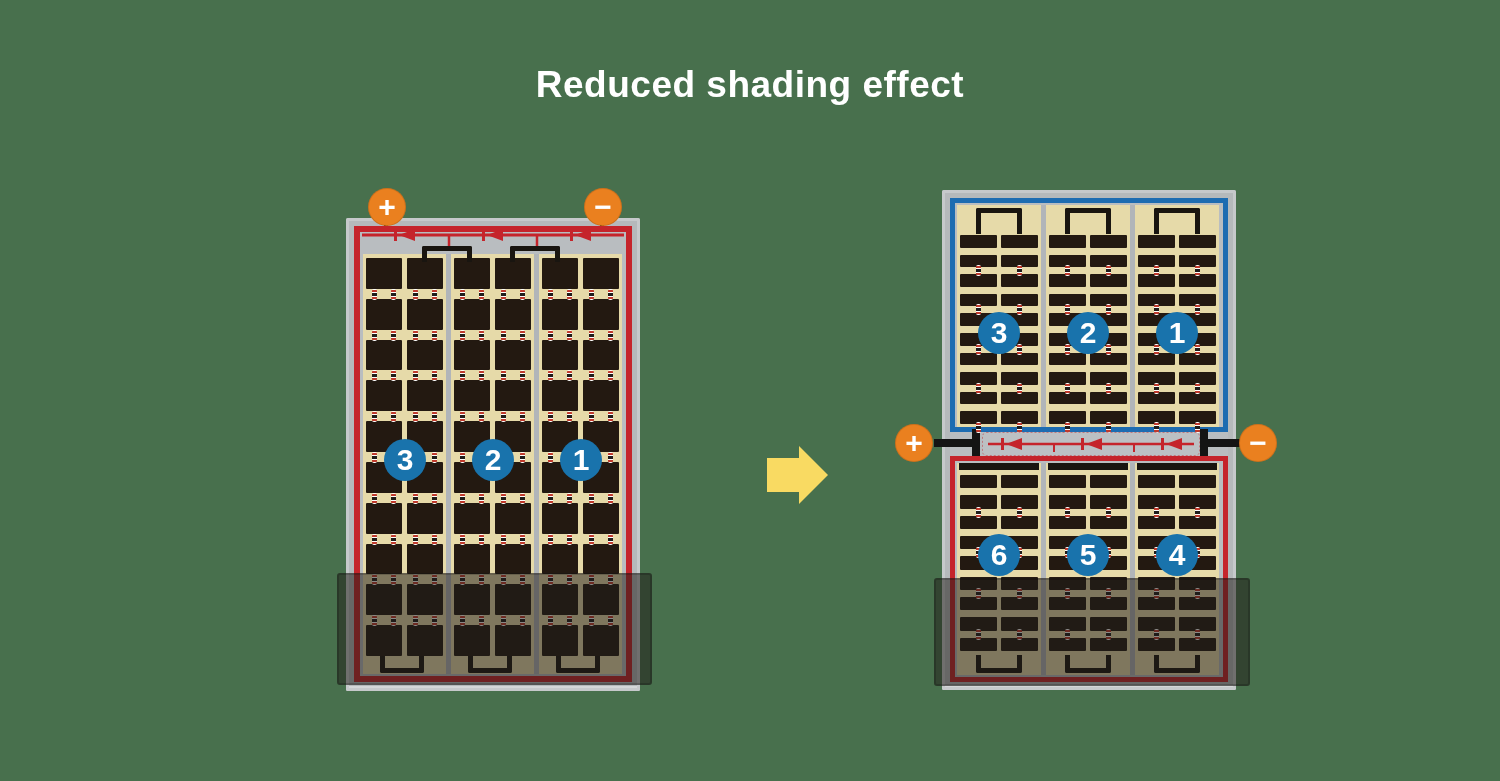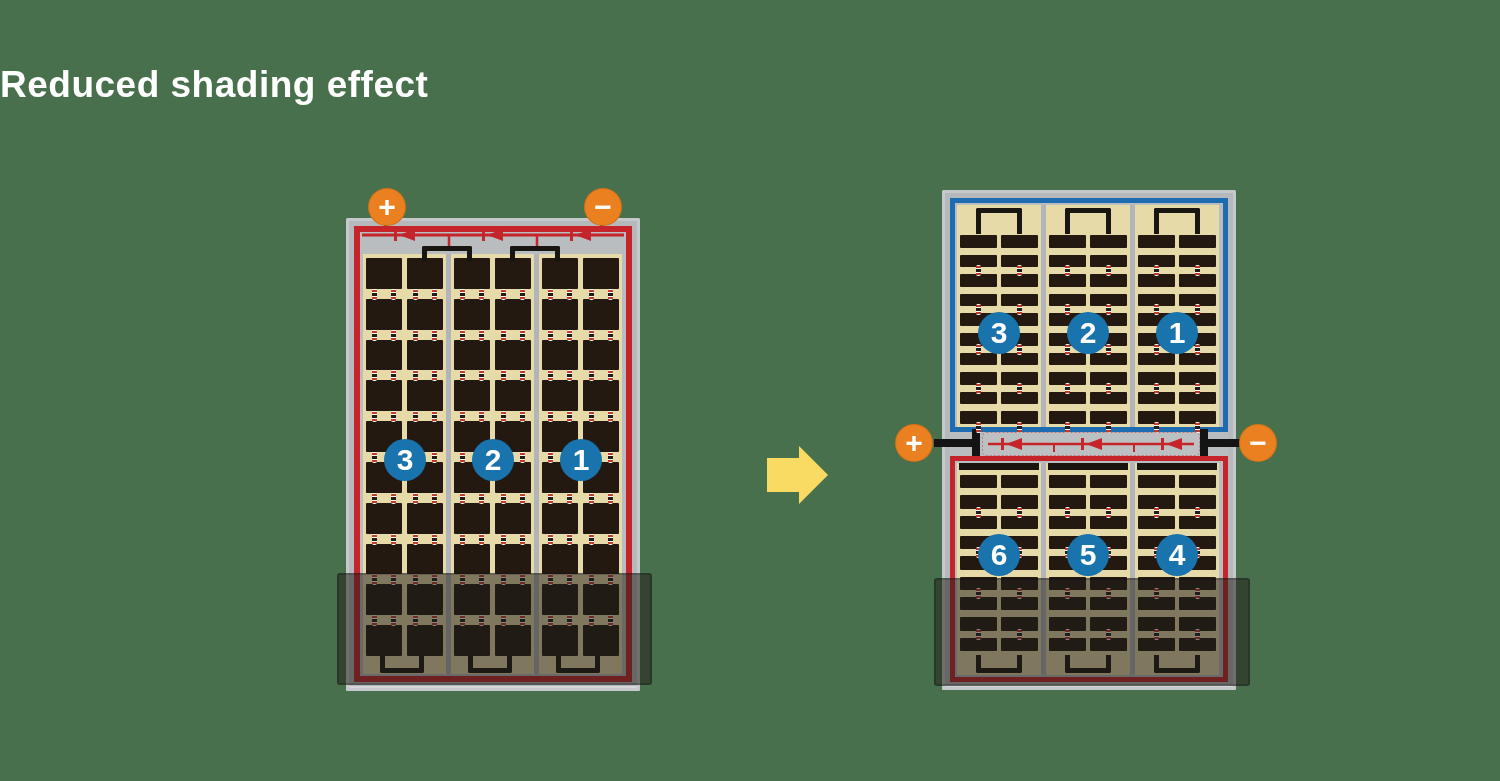--- a/index.html
+++ b/index.html
@@ -1,18 +1,18 @@
 <!DOCTYPE html>
 <html style="--background: #48704d; --title_text: #ffffff; --panel_frame: #b5b9bb; --red_outline: #c5242b; --blue_outline: #1d6cb1; --cell_dark: #231911; --cell_field_tan: #e6daa9; --terminal_orange: #ea801f; --number_circle_blue: #1973ac; --arrow_yellow: #f9da62; --shade_overlay: rgba(33,28,24,0.52);"><head>
 <meta charset="utf-8">
 <style>
   html,body{margin:0;padding:0;}
   body{width:1500px;height:781px;font-family:"Liberation Sans",sans-serif;}
   .stage{position:absolute;left:0;top:0;width:1500px;height:781px;background:var(--background);overflow:hidden;}
-  .title{position:absolute;left:0;right:0;top:64px;color:var(--title_text);
+  .title{position:absolute;left:0;right:0;top:64px;text-align:center;color:var(--title_text);
          font-size:37px;font-weight:bold;letter-spacing:.5px;}
   
   .frame{position:absolute;background:var(--panel_frame);border-radius:2px;
          box-shadow:inset 0 0 0 3px #c6c9cb, inset 0 -5px 0 #d4d7d8;}
   .outline{position:absolute;box-sizing:border-box;background:#b9bdc0;}
   .outline.red{border:6px solid var(--red_outline);}
   .outline.blue{border:5px solid var(--blue_outline);}
   .outline.red2{border:5px solid var(--red_outline);}
   .sec{position:absolute;background:var(--cell_field_tan);}
   .divider{position:absolute;width:5px;background:#b1b5b9;}

